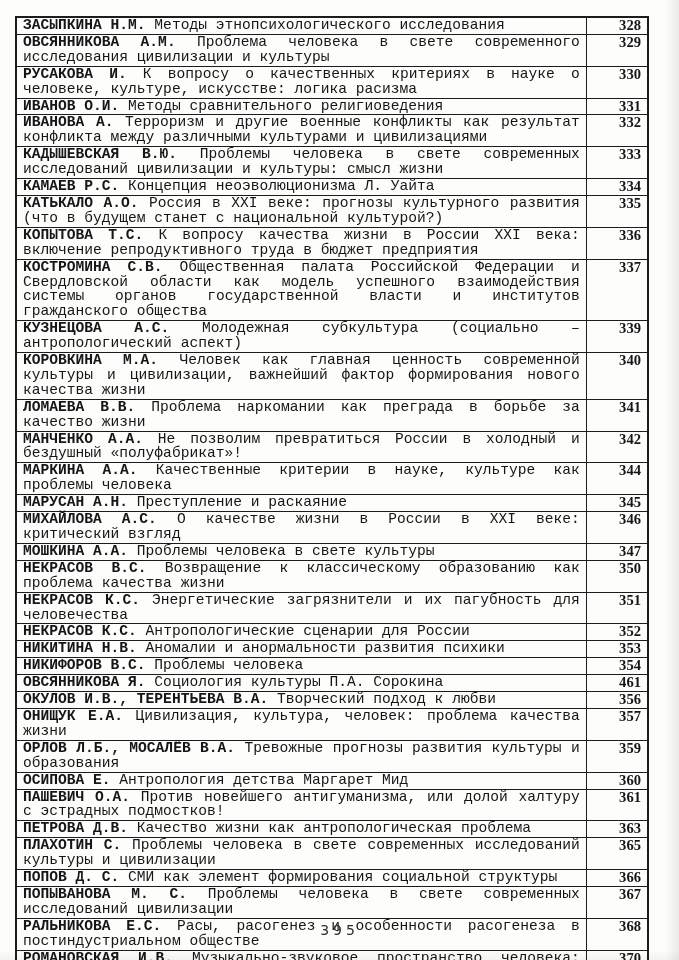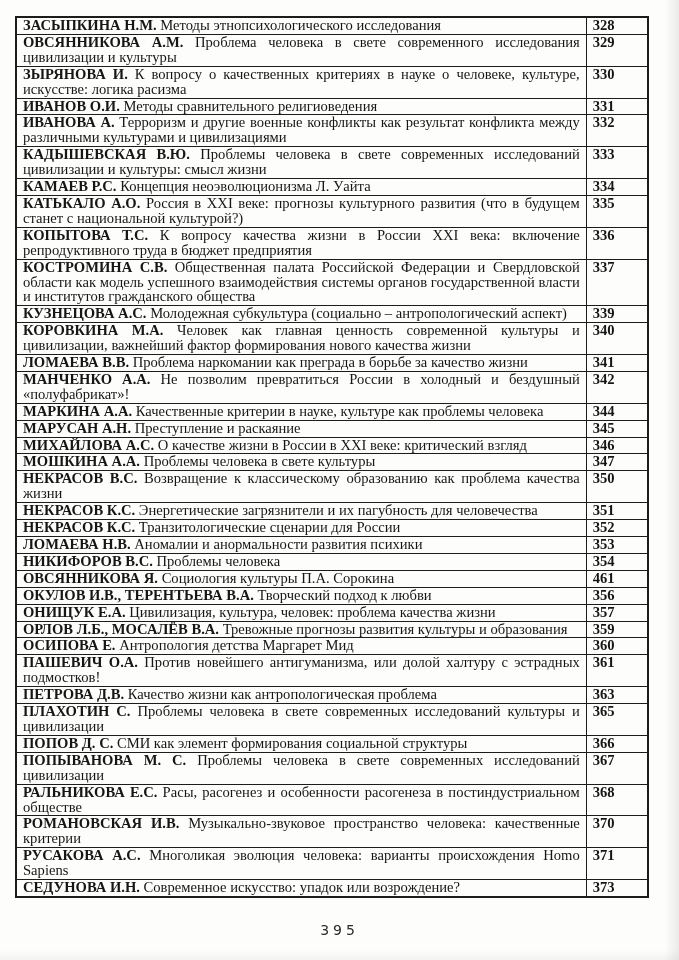--- a/index.html
+++ b/index.html
@@ -36,24 +36,25 @@
   table.toc td {
     border: 1px solid #1c1c1c;
     vertical-align: top;
     padding: 0 6px 1px 6px;
     font-size: 14.6px;
     line-height: 14.9px;
   }
   td.title-cell {
     width: 536px;
     text-align: justify;
+    font-family: Liberation Mono, monospace;
   }
   td.page-cell {
     width: 46px;
-    text-align: left;
+    text-align: right;
     font-weight: bold;
     padding-left: 2px;
     padding-right: 2px;
     margin-left: 9px;
   }
   .author {
     font-weight: bold;
   }
   .footer-page-number {
     position: absolute;
@@ -78,21 +79,21 @@
       <td class="title-cell"><span class="author">ЗАСЫПКИНА Н.М.</span><span> Методы этнопсихологического исследования</span></td>
       <td class="page-cell">328</td>
     </tr>
 
     <tr>
       <td class="title-cell"><span class="author">ОВСЯННИКОВА А.М.</span><span> Проблема человека в свете современного исследования цивилизации и культуры</span></td>
       <td class="page-cell">329</td>
     </tr>
 
     <tr>
-      <td class="title-cell"><span class="author">ЗЫРЯНОВА И.</span><span> К вопросу о качественных критериях в науке о человеке, культуре, искусстве: логика расизма</span></td>
+      <td class="title-cell"><span class="author">РУСАКОВА И.</span><span> К вопросу о качественных критериях в науке о человеке, культуре, искусстве: логика расизма</span></td>
       <td class="page-cell">330</td>
     </tr>
 
     <tr>
       <td class="title-cell"><span class="author">ИВАНОВ О.И.</span><span> Методы сравнительного религиоведения</span></td>
       <td class="page-cell">331</td>
     </tr>
 
     <tr>
       <td class="title-cell"><span class="author">ИВАНОВА А.</span><span> Терроризм и другие военные конфликты как результат конфликта между различными культурами и цивилизациями</span></td>
@@ -169,26 +170,26 @@
       <td class="title-cell"><span class="author">НЕКРАСОВ В.С.</span><span> Возвращение к классическому образованию как проблема качества жизни</span></td>
       <td class="page-cell">350</td>
     </tr>
 
     <tr>
       <td class="title-cell"><span class="author">НЕКРАСОВ К.С.</span><span> Энергетические загрязнители и их пагубность для человечества</span></td>
       <td class="page-cell">351</td>
     </tr>
 
     <tr>
-      <td class="title-cell"><span class="author">НЕКРАСОВ К.С.</span><span> Транзитологические сценарии для России</span></td>
+      <td class="title-cell"><span class="author">НЕКРАСОВ К.С.</span><span> Антропологические сценарии для России</span></td>
       <td class="page-cell">352</td>
     </tr>
 
     <tr>
-      <td class="title-cell"><span class="author">ЛОМАЕВА Н.В.</span><span> Аномалии и анормальности развития психики</span></td>
+      <td class="title-cell"><span class="author">НИКИТИНА Н.В.</span><span> Аномалии и анормальности развития психики</span></td>
       <td class="page-cell">353</td>
     </tr>
 
     <tr>
       <td class="title-cell"><span class="author">НИКИФОРОВ В.С.</span><span> Проблемы человека</span></td>
       <td class="page-cell">354</td>
     </tr>
 
     <tr>
       <td class="title-cell"><span class="author">ОВСЯННИКОВА Я.</span><span> Социология культуры П.А. Сорокина</span></td>

